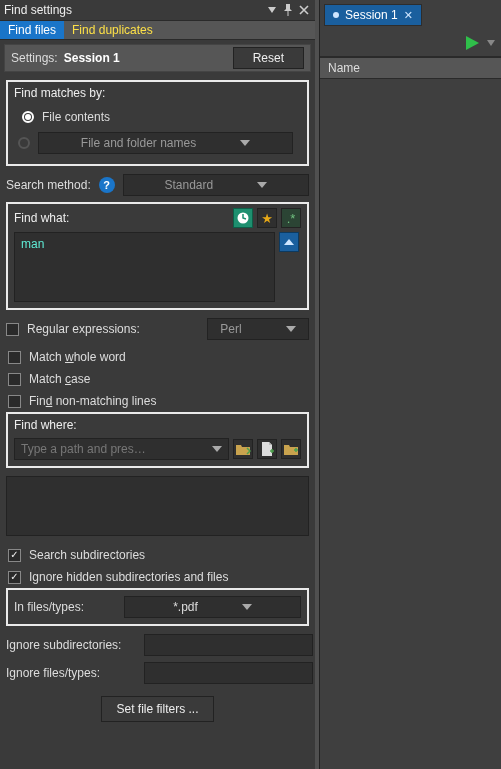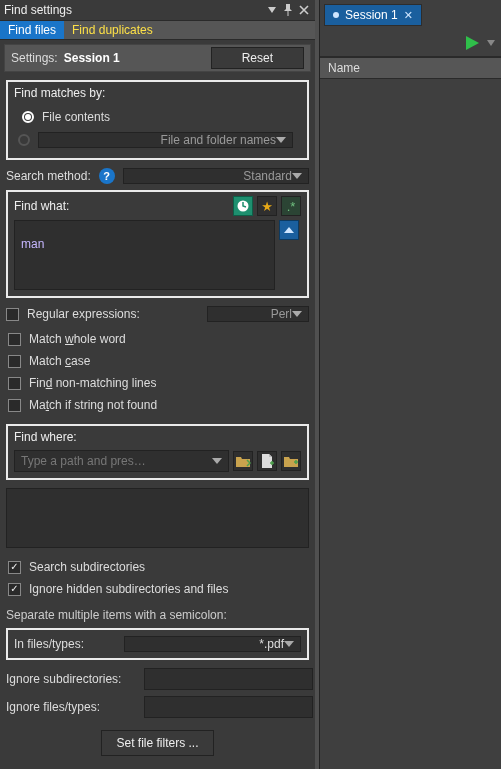--- a/index.html
+++ b/index.html
@@ -29,61 +29,61 @@
   }
   .tab.active { background: #1a75c9; color: #fff; }
   
   .settings-row {
     height: 28px; background: #565656; border: 1px solid #444; margin: 4px;
     display: flex; align-items: center; padding: 0 6px; gap: 6px;
   }
   .settings-row .label { color: #ddd; }
   .settings-row .value { color: #fff; font-weight: 600; flex: 1; }
   .reset-btn {
-    background: #3a3a3a; border: 1px solid #222; color: #eee; padding: 3px 30px; font-size: 12px; cursor: pointer;
+    background: #3a3a3a; border: 1px solid #222; color: #eee; padding: 3px 19px; font-size: 12px; cursor: pointer;
   }
   
   .main { flex: 1; overflow-y: auto; padding: 4px 6px 6px 6px; }
   .main::-webkit-scrollbar { width: 10px; }
   .main::-webkit-scrollbar-track { background: #2f2f2f; }
   .main::-webkit-scrollbar-thumb { background: #5a5a5a; }
   
   .group {
     border: 2px solid #eaeaea; padding: 4px 6px 6px 6px; margin-bottom: 8px;
   }
   .group-title { color: #eee; margin-bottom: 6px; }
   
   .radio-row { display: flex; align-items: center; gap: 8px; padding: 4px 8px; }
   .radio-outer { width: 12px; height: 12px; border-radius: 50%; border: 2px solid #bbb; display:flex; align-items:center; justify-content:center; }
   .radio-outer.checked { border-color: #fff; }
   .radio-inner { width: 6px; height: 6px; border-radius: 50%; background: #fff; }
   .radio-outer.dark { border-color: #555; }
   
   .combo {
-    flex: 1; height: 16px; background: #2f2f2f; border: 1px solid #222; color: #999;
-    display: flex; align-items: center; justify-content: flex-end; padding: 0 6px; cursor: pointer;
+    flex: 1; height: 22px; background: #2f2f2f; border: 1px solid #222; color: #999;
+    display: flex; align-items: center; justify-content: center; padding: 0 6px; cursor: pointer; gap: 44px;
   }
   .combo.light-text { color: #ddd; }
   .caret { width: 0; height: 0; border-left: 5px solid transparent; border-right: 5px solid transparent; border-top: 6px solid #aaa; }
   
   .row { display: flex; align-items: center; gap: 8px; margin-bottom: 6px; }
   .row-label { color: #ddd; min-width: 100px; }
   .help-icon {
     width: 16px; height: 16px; border-radius: 50%; background: #1a75c9; color: #fff;
     display: flex; align-items: center; justify-content: center; font-weight: bold; font-size: 11px; cursor: pointer;
   }
   
   .findwhat-head { display: flex; align-items: center; justify-content: space-between; }
   .icon-row { display: flex; gap: 4px; }
   .sq-icon { width: 20px; height: 20px; background: #2f2f2f; border: 1px solid #222; display:flex; align-items:center; justify-content:center; cursor:pointer; font-size:13px;}
   .sq-icon.hist { background: #1e8f6f; border-color:#0d5f48;}
   .sq-icon svg { display: block; }
   .textarea-wrap { display: flex; margin-top: 4px; }
   .textarea {
-    flex: 1; height: 70px; background: #2f2f2f; border: 1px solid #222; color: #c4b5fd; padding: 16px 6px;
+    flex: 1; height: 70px; background: #2f2f2f; border: 1px solid #222; color: #5eead4; padding: 4px 6px;
     resize: none; font-family: inherit; font-size: 12px;
   }
   .ta-side { width: 22px; display:flex; flex-direction:column; gap:2px; margin-left:4px;}
   .up-btn {
     width: 20px; height: 20px; background: #1a5f9e; border:1px solid #0d3a60; display:flex; align-items:center; justify-content:center; cursor:pointer;
   }
   .up-caret { width:0;height:0;border-left:5px solid transparent;border-right:5px solid transparent;border-bottom:6px solid #cfe6ff; }
   
   .chk-row { display:flex; align-items:center; gap:8px; padding: 4px 2px; }
   .chk { width:13px;height:13px;border:1px solid #888;background:#2a2a2a; display:flex;align-items:center;justify-content:center; cursor:pointer;}
@@ -222,24 +222,20 @@
       <span class="chk"></span>
       <span>Match <span class="u">w</span>hole word</span>
     </div>
     <div class="chk-row">
       <span class="chk"></span>
       <span>Match <span class="u">c</span>ase</span>
     </div>
     <div class="chk-row">
       <span class="chk"></span>
       <span>Fin<span class="u">d</span> non-matching lines</span>
-    </div>
-    <div class="chk-row" style="margin-bottom:8px;">
-      <span class="chk"></span>
-      <span>Ma<span class="u">t</span>ch if string not found</span>
     </div>
 
     <div class="group">
       <div class="group-title">Find where:</div>
       <div class="path-row">
         <div class="path-input">
           <span style="white-space:nowrap;overflow:hidden;text-overflow:ellipsis;max-width:130px;">Type a path and press Enter, or use the buttons</span>
           <span class="caret"></span>
         </div>
         <span class="sq-icon">
@@ -268,21 +264,20 @@
 
     <div class="chk-row">
       <span class="chk checked"></span>
       <span>Search subdirectories</span>
     </div>
     <div class="chk-row">
       <span class="chk checked"></span>
       <span>Ignore hidden subdirectories and files</span>
     </div>
 
-    <div class="sep-text">Separate multiple items with a semicolon:</div>
 
     <div class="group" style="padding:6px;">
       <div class="ift-row">
         <span class="ift-label">In files/types:</span>
         <div class="combo light-text">
           <span>*.pdf</span>
           <span class="caret"></span>
         </div>
       </div>
     </div>

